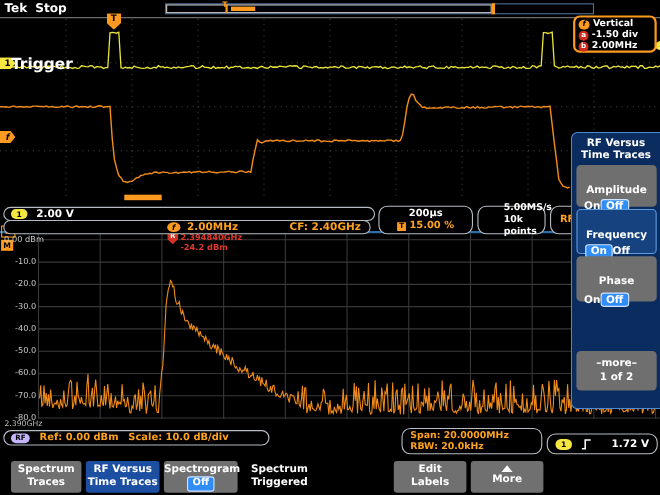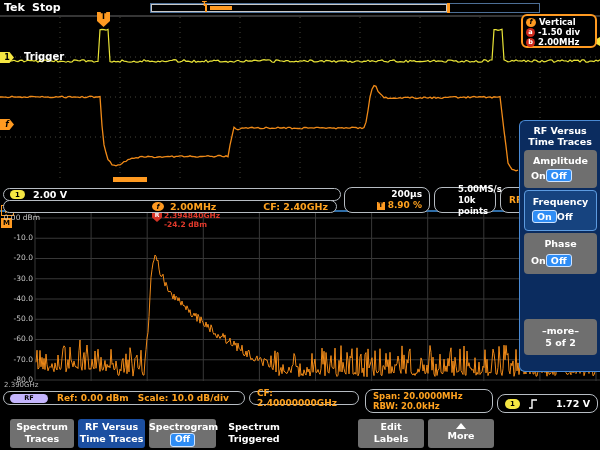--- a/index.html
+++ b/index.html
@@ -16,21 +16,21 @@
     font-weight:bold;flex:0 0 auto}
   .b-yellow{background:#f5e642;border-radius:50%}
   .b-orange{background:#ff9a21;border-radius:50%}
   .b-red{background:#cf2a1c;border-radius:50%;color:#fff}
   .pent{position:absolute;clip-path:polygon(0 0,68% 0,100% 50%,68% 100%,0 100%);
     display:flex;align-items:center;justify-content:center;color:#000;z-index:2}
   .pill{background:#2f8df5;border:1px solid #cfe4ff;border-radius:3px;color:#fff;
     padding:0 4px;display:inline-block}
   .psec{position:absolute;left:4px;width:73px;background:#6f6f6f;border-radius:4px;
     color:#fff;text-align:center}
-  .psec .ttl{font-size:9.5px;padding-top:5px}
+  .psec .ttl{font-size:9.5px;padding-top:17px}
   .prow{display:flex;align-items:center;
     padding:3px 7px 0 7px;font-size:9.5px}
   .mbtn{position:absolute;top:419px;height:29px;background:#707070;border-radius:3px;
     color:#fff;text-align:center;font-size:9.5px;line-height:1.3;padding-top:2px;z-index:3}
   .dblab{position:absolute;left:0;width:33px;text-align:right;font-size:7.5px;
     font-weight:normal;color:#c8c8c8;z-index:2}
 </style>
 </head>
 <body>
 
@@ -104,44 +104,44 @@
       <span class="badge b-red" style="width:9px;height:9px;font-size:6.5px">b</span>
       <span>2.00MHz</span>
     </div>
   </div>
   <div class="abs z2" style="left:592px;top:37px;width:8px;height:9px;background:#f5e642;
        clip-path:polygon(0 50%,100% 0,100% 100%)"></div>
 
   <div class="pent" style="left:0;top:52px;width:14px;height:11px;background:#f5e642;font-size:8px">
     <span>1</span>
     </div>
-  <span class="abs z2" style="left:24px;top:51px;font-size:10px">Trigger</span>
+  <span class="abs z2" style="left:10px;top:51px;font-size:14px">Trigger</span>
   <div class="pent" style="left:0;top:119px;width:14px;height:11px;background:#ff9a21;font-size:8px;font-style:italic">
     <span>f</span>
     </div>
 
   <div class="abs z2" style="left:113px;top:177px;width:34px;height:5px;background:#ff9a21"></div>
 
   <div class="rbox" style="left:3px;top:188px;width:338px;height:13px;padding:0 6px;gap:8px">
     <span class="badge b-yellow" style="width:15px;height:9px;font-size:7px;border-radius:5px">1</span>
     <span style="font-size:9.5px">2.00 V</span>
   </div>
   <div class="rbox" style="left:3px;top:200px;width:334px;height:13px;padding:0 8px">
     <span class="badge b-orange" style="width:12px;height:9px;font-size:7px;font-style:italic;margin-left:140px">f</span>
     <span class="orange" style="font-size:9.5px;margin-left:6px">2.00MHz</span>
     <span class="orange" style="font-size:9.5px;margin-left:auto">CF:  2.40GHz</span>
   </div>
 
   <div class="rbox" style="left:344px;top:187px;width:86px;height:26px;padding:1px 7px;
-       flex-direction:column;align-items:flex-end;justify-content:center;line-height:11px">
+       flex-direction:column;align-items:center;justify-content:center;line-height:11px">
     <span style="font-size:9px">200µs</span>
     <span style="font-size:9px;display:flex;align-items:center;gap:3px">
       <span style="background:#ff9a21;color:#000;font-size:6.5px;width:8px;height:8px;display:inline-flex;
             align-items:center;justify-content:center">T</span>
-      <span class="orange">8.90 %</span>
+      <span class="orange">15.00 %</span>
     </span>
   </div>
   <div class="rbox" style="left:434px;top:187px;width:62px;height:26px;padding:1px 23px;
        flex-direction:column;align-items:flex-start;justify-content:center;line-height:11px">
     <span style="font-size:8.5px">5.00MS/s</span>
     <span style="font-size:8.5px">10k points</span>
   </div>
   <div class="rbox" style="left:500px;top:187px;width:97px;height:26px;padding:1px 8px">
     <span class="orange" style="font-size:9px">RF v</span>
   </div>
@@ -166,26 +166,23 @@
   <span class="dblab" style="top:375px">-80.0</span>
   <span class="abs" style="left:4px;top:381px;font-size:7px;font-weight:normal;color:#bbb;z-index:2">2.390GHz</span>
 
   <div class="abs z2" style="left:152px;top:211px;width:10px;height:11px;background:#d43325;
        clip-path:polygon(0 0,100% 0,100% 58%,50% 100%,0 58%);color:#fff;font-size:6px;text-align:center">
     <span>R</span></div>
   <span class="abs z2" style="left:164px;top:211px;font-size:7.5px;color:#e0392b">2.394840GHz</span>
   <span class="abs z2" style="left:164px;top:220px;font-size:7.5px;color:#e0392b">-24.2 dBm</span>
 
   <div class="rbox" style="left:3px;top:391px;width:242px;height:14px;padding:0 6px;gap:9px">
-    <span class="badge" style="width:38px;height:9px;background:#c4b5fd;border-radius:5px;font-size:6.5px">RF</span>
+    <span class="badge" style="width:17px;height:9px;background:#c4b5fd;border-radius:5px;font-size:6.5px">RF</span>
     <span class="orange" style="font-size:9px">Ref:  0.00 dBm</span>
     <span class="orange" style="font-size:9px">Scale:  10.0 dB/div</span>
-  </div>
-  <div class="rbox" style="left:249px;top:391px;width:110px;height:14px;padding:0 7px">
-    <span class="orange" style="font-size:9px">CF:  2.40000000GHz</span>
   </div>
   <div class="rbox" style="left:365px;top:389px;width:128px;height:24px;padding:1px 7px;
        flex-direction:column;align-items:flex-start;justify-content:center;line-height:10px">
     <span class="orange" style="font-size:8.5px">Span:    20.0000MHz</span>
     <span class="orange" style="font-size:8.5px">RBW:    20.0kHz</span>
   </div>
   <div class="rbox" style="left:497px;top:394px;width:101px;height:19px;padding:0 7px;gap:8px">
     <span class="badge b-yellow" style="width:15px;height:10px;font-size:7px;border-radius:5px">1</span>
     <svg width="10" height="12">
       <path d="M1 10 H4 V2 H9" stroke="#fff" stroke-width="1.4" fill="none"></path>
@@ -215,21 +212,21 @@
     </div>
     <div class="psec" style="top:112px;height:41px">
       <div class="ttl">Phase</div>
       <div class="prow" style="padding-top:5px">
         <span>On</span>
         <span class="pill">Off</span>
       </div>
     </div>
     <div class="psec" style="top:198px;height:36px;font-size:9.5px;line-height:12px;padding-top:6px">
       <div>–more–</div>
-      <div>5 of 2</div>
+      <div>1 of 2</div>
     </div>
   </div>
 
   <div class="mbtn" style="left:10px;width:64px">
     <div>Spectrum</div>
     <div>Traces</div>
   </div>
   <div class="mbtn" style="left:78px;width:67px;background:#1c4fa1">
     <div>RF Versus</div>
     <div>Time Traces</div>

